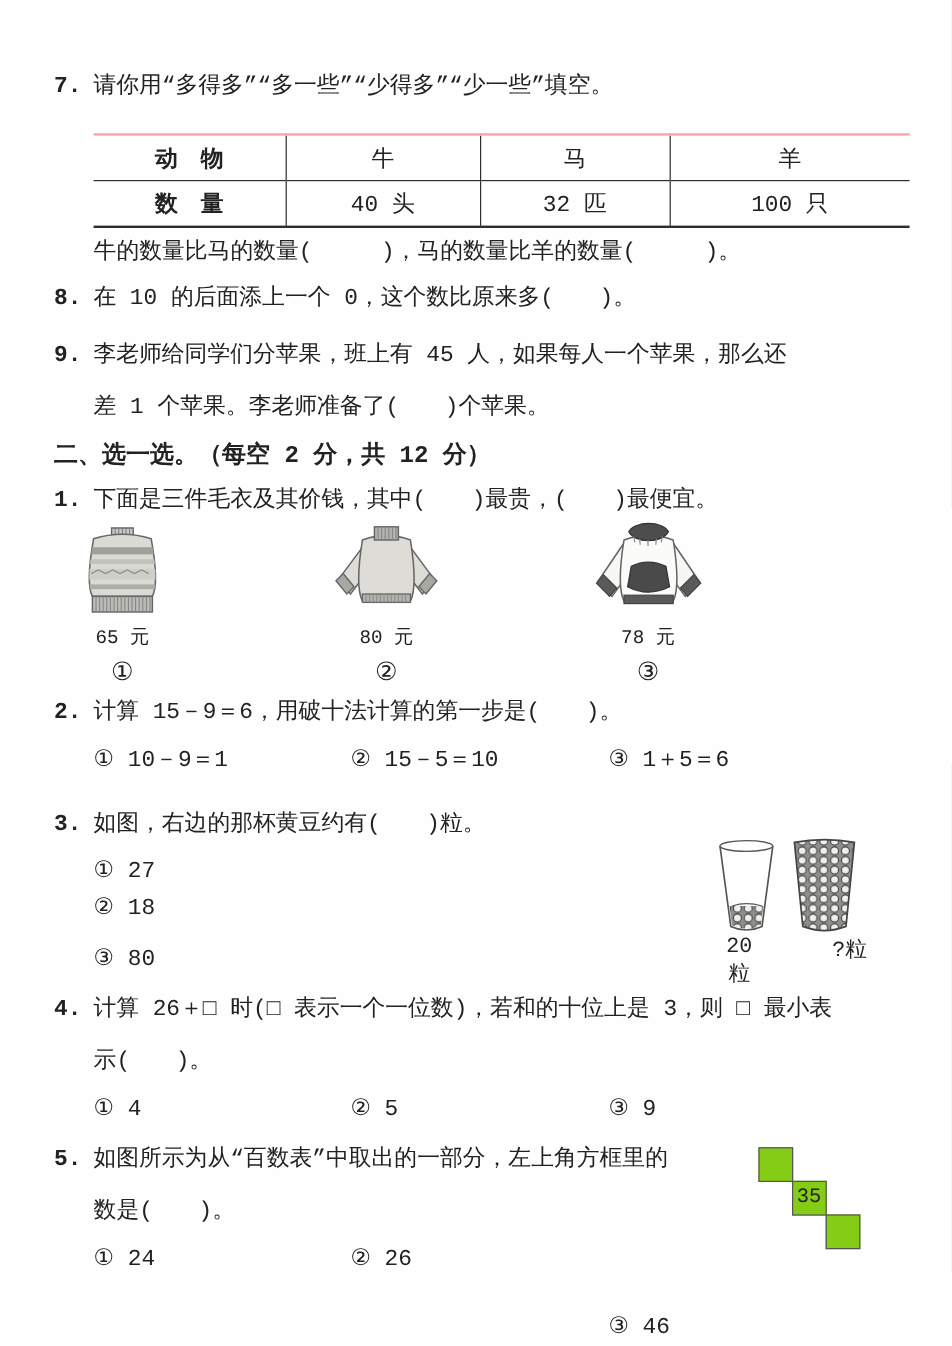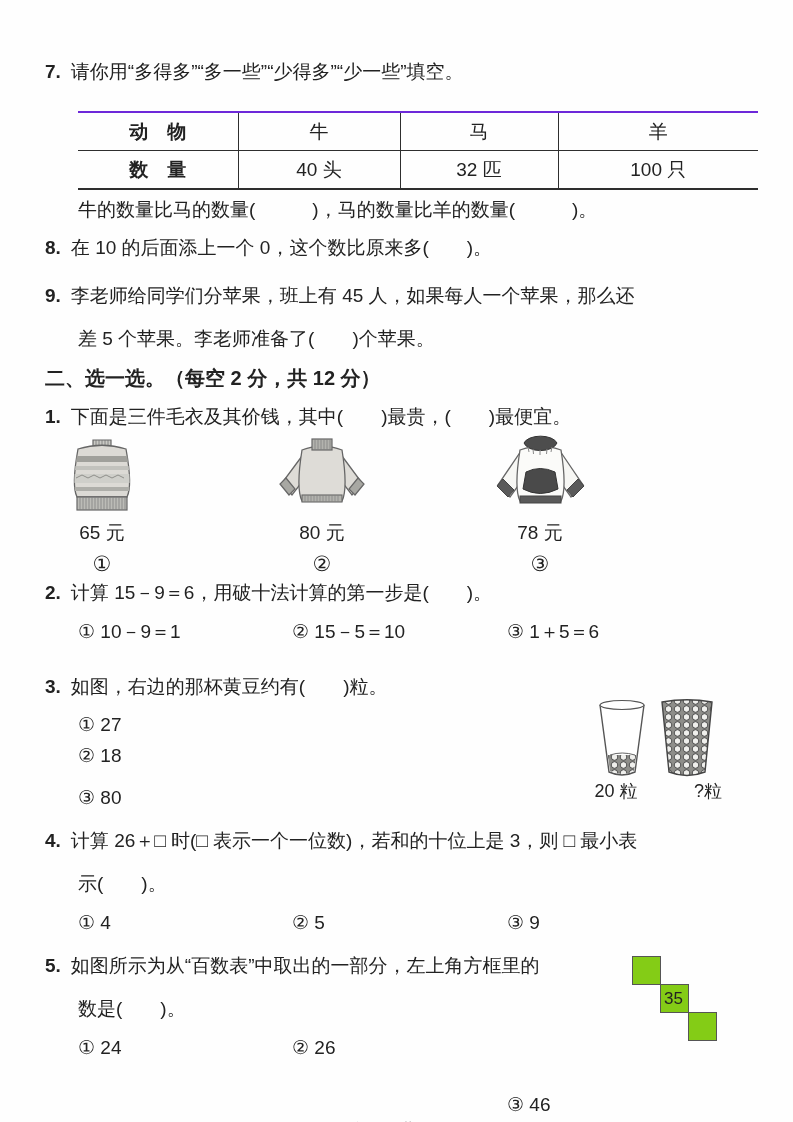--- a/index.html
+++ b/index.html
@@ -1,46 +1,46 @@
 <!DOCTYPE html>
 <html><head>
 <meta charset="utf-8">
 <style>
   html,body{margin:0;padding:0;background:#e8e8e8;}
   .page{
     position:relative;
     width:793px;height:1122px;
     margin:0 auto;
     background:#fefefe;
-    font-family:Liberation Sans, sans-serif;
+    font-family:Liberation Mono, monospace;
     color:#222;
     overflow:hidden;
   }
   .abs{position:absolute;}
   .t{font-size:19px;line-height:24px;white-space:nowrap;}
   .qnum{font-weight:700;margin-right:10px;font-size:19px;}
   .sechead{font-weight:700;font-size:20px;}
 
   
   table.animals{
     border-collapse:collapse;
-    border-top:2px solid #6d28d9;
+    border-top:2px solid #fca5a5;
     border-bottom:2px solid #2e2e2e;
     font-size:19px;
     text-align:center;
     table-layout:fixed;
   }
   table.animals td{height:37px;padding:0;}
   table.animals tr:first-child td{border-bottom:1px solid #2e2e2e;}
   table.animals td + td{border-left:1px solid #2e2e2e;}
   table.animals td.hd{font-weight:700;}
 
   
   .sweater-col{position:absolute;width:130px;text-align:center;}
-  .price{font-size:19px;margin-top:1px;}
+  .price{font-size:16px;margin-top:1px;}
   .circ{font-size:21px;margin-top:6px;}
 
   
   .opt{position:absolute;font-size:19px;white-space:nowrap;}
 
   
   .gridbox{
     position:absolute;width:29px;height:29px;
     border:1px solid #555;background:#84cc16;
     box-sizing:border-box;
@@ -88,21 +88,21 @@
 
   <div class="abs t" style="top:198px;left:78px;">牛的数量比马的数量(　　　)，马的数量比羊的数量(　　　)。</div>
 
   <div class="abs t" style="top:236px;left:45px;">
     <span class="qnum">8.</span><span>在 10 的后面添上一个 0，这个数比原来多(　　)。</span>
   </div>
 
   <div class="abs t" style="top:284px;left:45px;">
     <span class="qnum">9.</span><span>李老师给同学们分苹果，班上有 45 人，如果每人一个苹果，那么还</span>
   </div>
-  <div class="abs t" style="top:327px;left:78px;">差 5 个苹果。李老师准备了(　　)个苹果。</div>
+  <div class="abs t" style="top:327px;left:78px;">差 1 个苹果。李老师准备了(　　)个苹果。</div>
 
   <div class="abs sechead" style="top:365px;left:45px;">二、选一选。（每空 2 分，共 12 分）</div>
 
   <div class="abs t" style="top:405px;left:45px;">
     <span class="qnum">1.</span><span>下面是三件毛衣及其价钱，其中(　　)最贵，(　　)最便宜。</span>
   </div>
 
   <div class="sweater-col" style="top:437px;left:37px;">
     <svg width="80" height="78" viewBox="0 0 80 78">
       <defs>

